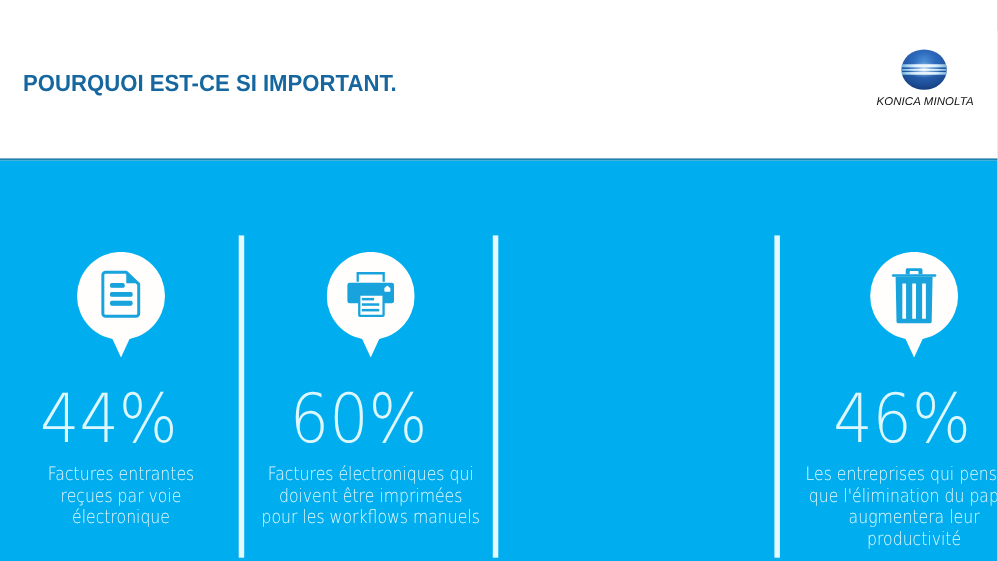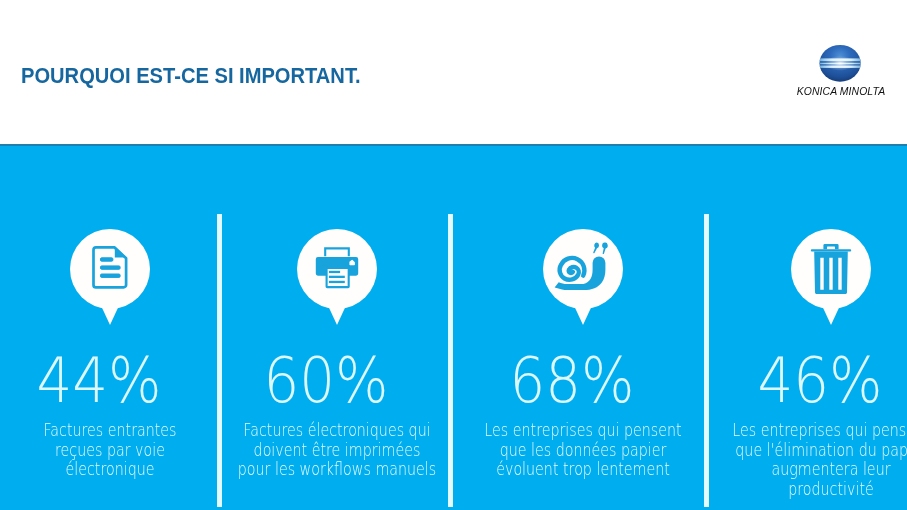--- a/index.html
+++ b/index.html
@@ -121,43 +121,20 @@
           <rect x="31.9" y="51.8" width="15.9" height="2.3" stroke="none"></rect>
         </g>
       </svg>
     </div>
     <div class="pct">60%</div>
     <div class="desc">Factures électroniques qui
 doivent être imprimées
 pour les workflows manuels</div>
   </div>
 
-  <div class="col" style="left:583px">
-    <div class="pin">
-      <svg width="80" height="96" viewBox="0 0 80 96">
-        <path class="pinshape" d="M27.5 69 L40 96 L52.5 69 Z"></path>
-        <circle class="pinshape" cx="40" cy="40" r="40"></circle>
-        <g class="ic">
-          <path d="M12.4 57.5 C 11.3 58.3 11.6 58.6 12.6 58.8 L 19.0 60.5
-                   C 20.6 60.9 22.3 61.1 24.1 61.1 L 40.4 61.1
-                   C 49.0 61.1 55.1 58.6 58.8 53.5 C 61.4 49.8 62.4 45.5 62.4 40.4
-                   L 62.4 33.8 A 6.4 6.4 0 0 0 49.6 33.8 L 49.6 40.4
-                   C 49.6 47.4 47.4 53.0 40.4 55.0 L 24.1 55.0
-                   C 21.0 55.0 18.4 54.4 15.7 53.2 Z" stroke="none"></path>
-          <path d="M29.90 42.85 A 2.25 2.25 0 0 1 26.00 40.60 A 5.25 5.25 0 0 1 35.10 45.85 A 9.90 9.90 0 0 1 17.95 35.95 A 12.30 12.30 0 0 1 40.20 46.60" fill="none" stroke-width="4.4" stroke-linecap="round"></path>
-          <path d="M53.8 13.6 a2.6 2.9 0 0 0 -1.7 5.1 l-1.8 4.5 q-0.3 0.8 0.4 1.0 q0.6 0.2 0.9 -0.5 l2.4 -4.4 a2.6 2.9 0 0 0 -0.2 -5.7 z" stroke="none"></path>
-          <path d="M61.6 13.6 a2.6 2.9 0 0 0 -0.9 5.6 l-1.0 5.0 q-0.2 0.8 0.5 0.9 q0.6 0.1 0.8 -0.6 l1.6 -5.1 a2.6 2.9 0 0 0 -1.0 -5.8 z" stroke="none"></path>
-        </g>
-      </svg>
-    </div>
-    <div class="pct">68%</div>
-    <div class="desc">Les entreprises qui pensent
-que les données papier
-évoluent trop lentement</div>
-  </div>
 
   <div class="col" style="left:831px">
     <div class="pin">
       <svg width="80" height="96" viewBox="0 0 80 96">
         <path class="pinshape" d="M27.5 69 L40 96 L52.5 69 Z"></path>
         <circle class="pinshape" cx="40" cy="40" r="40"></circle>
         <g class="ic">
           <path d="M33.8 14.9 h12.4 a1.4 1.4 0 0 1 1.4 1.4 v4.0 h-3.6 v-2.3 a0.6 0.6 0 0 0 -0.6 -0.6 h-6.8 a0.6 0.6 0 0 0 -0.6 0.6 v2.3 h-3.6 v-4.0 a1.4 1.4 0 0 1 1.4 -1.4 z" stroke="none"></path>
           <rect x="19.8" y="20.3" width="40.4" height="2.3" rx="1.1" stroke="none"></rect>
           <path d="M23.2 22.6 h33.6 l-0.8 41.0 a1.4 1.4 0 0 1 -1.4 1.35 h-29.2 a1.4 1.4 0 0 1 -1.4 -1.35 z

